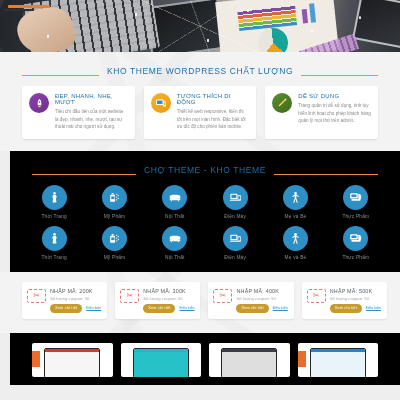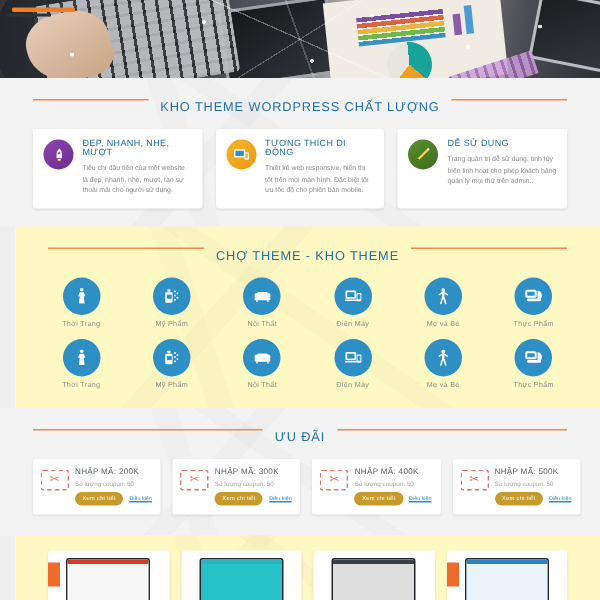--- a/index.html
+++ b/index.html
@@ -125,33 +125,33 @@
   }
   .hero-logo-bar2 {
     position: absolute; left: 4px; top: 9px;
     width: 30px; height: 2px;
     background: #2f3237;
   }
 
   
   .section { position: relative; padding: 10px 0 8px; }
   .sec-light { background: #f3f3f3; }
-  .sec-grey  { background: #fef9c3; margin-left: 10px; }
+  .sec-grey  { background: #000000; margin-left: 10px; }
 
   .poly-bg {
     position: absolute; inset: 0;
     pointer-events: none;
     background:
       linear-gradient(35deg, transparent 48%, rgba(0,0,0,.020) 48% 52%, transparent 52%),
       linear-gradient(-48deg, transparent 60%, rgba(0,0,0,.018) 60% 64%, transparent 64%),
       linear-gradient(72deg, transparent 30%, rgba(0,0,0,.014) 30% 34%, transparent 34%);
   }
 
   .sec-head {
-    display: flex; align-items: flex-start; justify-content: center;
+    display: flex; align-items: flex-end; justify-content: center;
     gap: 8px;
     margin: 4px 22px 10px;
     position: relative;
   }
   .sec-head .rule { flex: 1; height: 1px; background: #f08a4b; }
   .sec-head .txt {
     color: #1f6fa8;
     font-size: 8.5px;
     letter-spacing: .6px;
     white-space: nowrap;
@@ -540,25 +540,20 @@
         </svg>
       </div>
       <div class="cat-label">Thực Phẩm</div>
     </div>
 
   </div>
 </div>
 
 <div class="section sec-light">
   <div class="poly-bg"></div>
-  <div class="sec-head">
-    <span class="rule"></span>
-    <span class="txt">ƯU ĐÃI</span>
-    <span class="rule"></span>
-  </div>
 
   <div class="coupons">
 
     <div class="ccard">
       <div class="cticket">
           <span class="sc">✂</span>
         </div>
       <div class="cc-body">
         <div class="cc-title">NHẬP MÃ: 200K</div>
         <div class="cc-sub">Số lượng coupon: 50</div>

